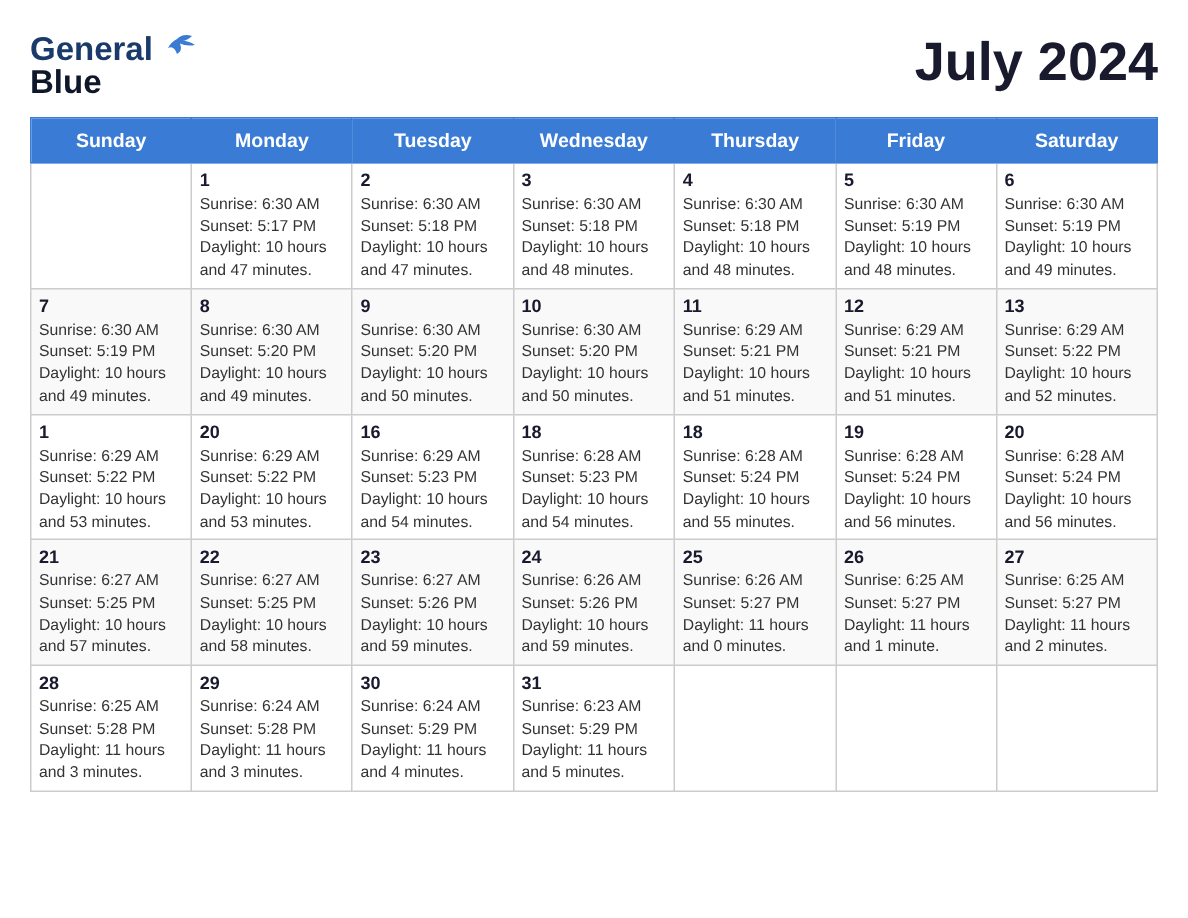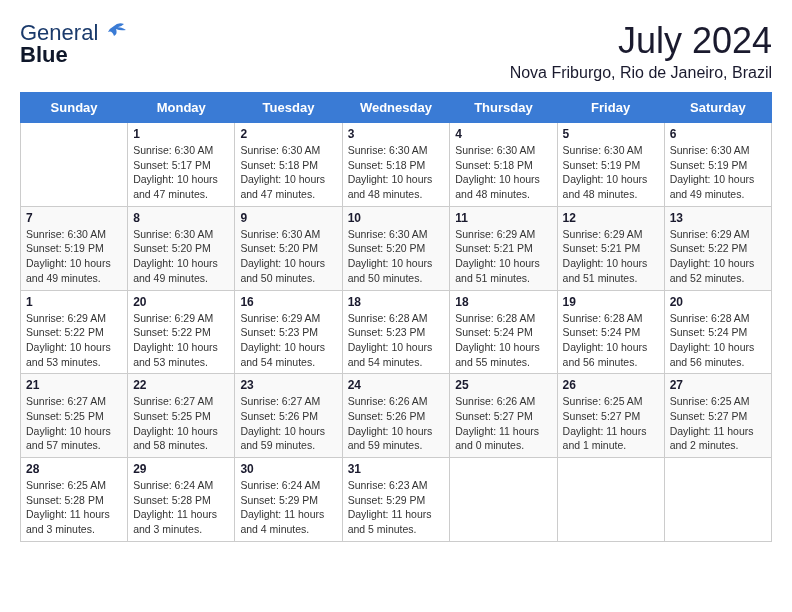--- a/index.html
+++ b/index.html
@@ -19,21 +19,21 @@
     .logo {
       display: flex;
       flex-direction: column;
       align-items: flex-start;
     }
     .title-section {
       text-align: right;
     }
     .main-title {
       font-size: 36px;
-      font-weight: normal;
+      font-weight: bold;
       color: #1a1a2e;
     }
     .subtitle {
       font-size: 16px;
       color: #1a1a2e;
       margin-top: 2px;
     }
     .calendar-table {
       width: 100%;
       border-collapse: collapse;
@@ -73,30 +73,29 @@
     .empty-cell {
       background: #fff !important;
     }
   </style>
 </head>
 <body>
 
 <div class="header-section">
   <div class="logo">
     <div style="display:flex; align-items:center; gap:2px;">
-      <span style="font-size:22px; font-weight:normal; color:#1a3a6b;">General</span>
+      <span style="font-size:22px; font-weight:bold; color:#1a3a6b;">General</span>
       <svg width="28" height="22" viewBox="0 0 28 22">
         <path d="M14 4 Q18 0 24 2 Q20 6 16 5 Q22 5 26 8 Q20 9 16 7 Q18 12 14 14 Q12 8 8 10 Q10 6 14 4Z" fill="#3a7bd5"></path>
       </svg>
     </div>
     <span style="font-size:22px; font-weight:bold; color:#0f172a; margin-top:-4px;">Blue</span>
   </div>
   <div class="title-section">
     <div class="main-title">July 2024</div>
-    <div class="subtitle">Nova Friburgo, Rio de Janeiro, Brazil</div>
   </div>
 </div>
 
 <table class="calendar-table">
   <thead>
     <tr id="header-row">
         <th>Sunday</th>
         <th>Monday</th>
         <th>Tuesday</th>
         <th>Wednesday</th>

